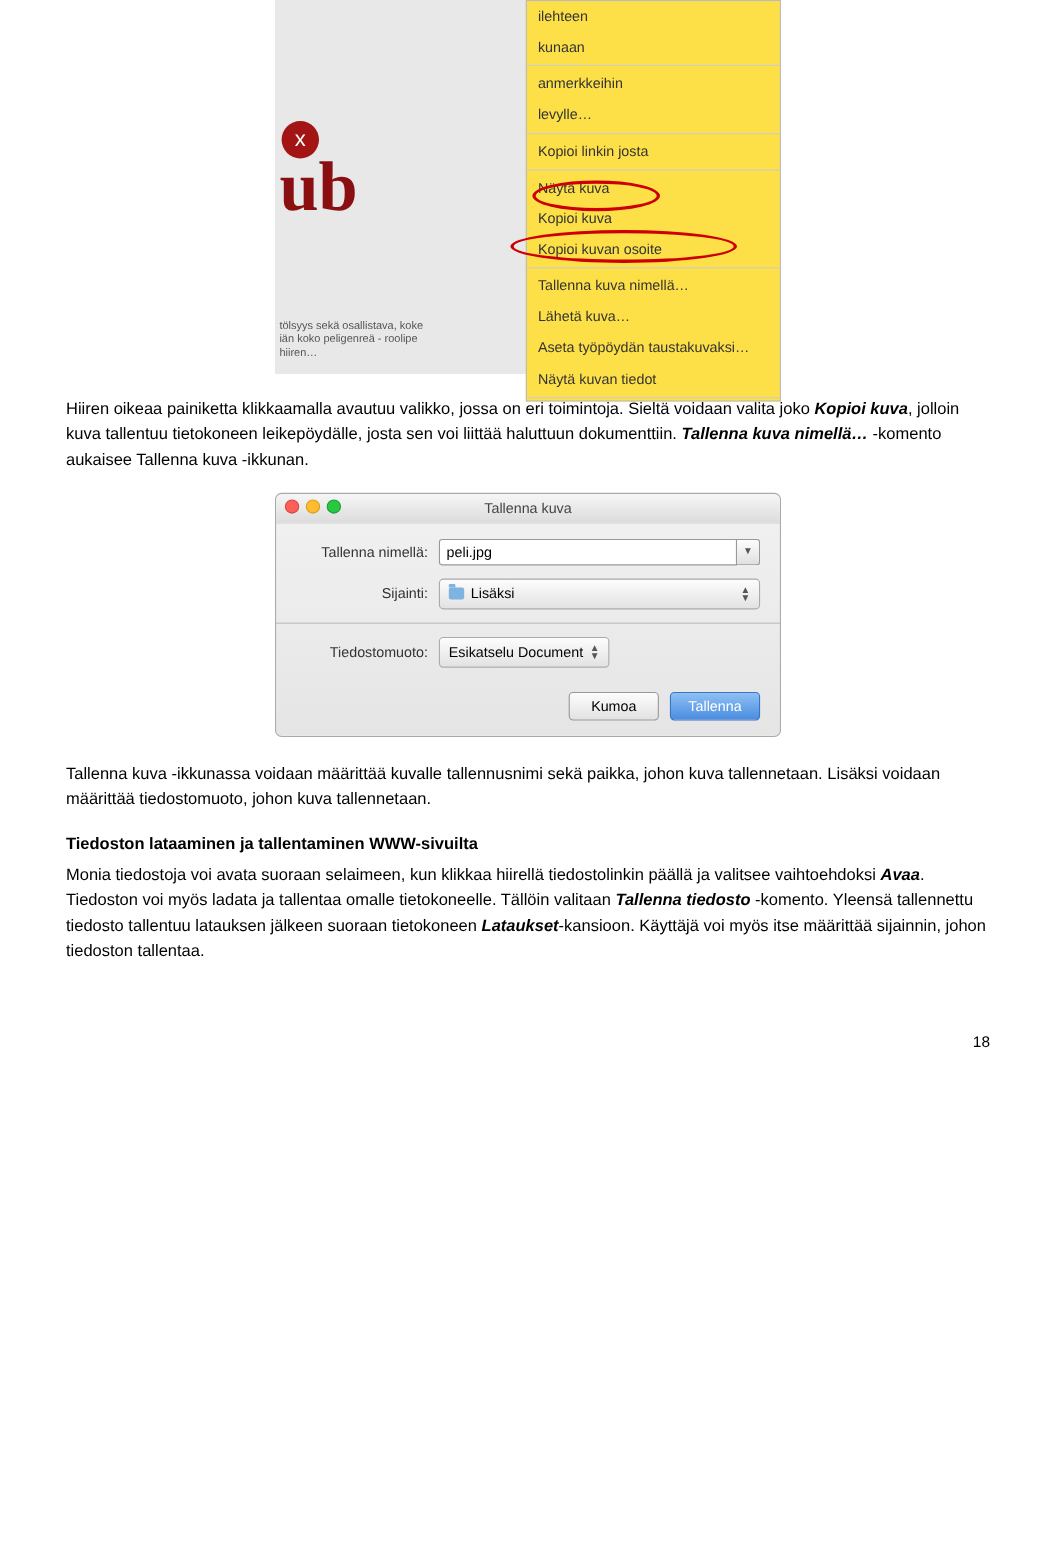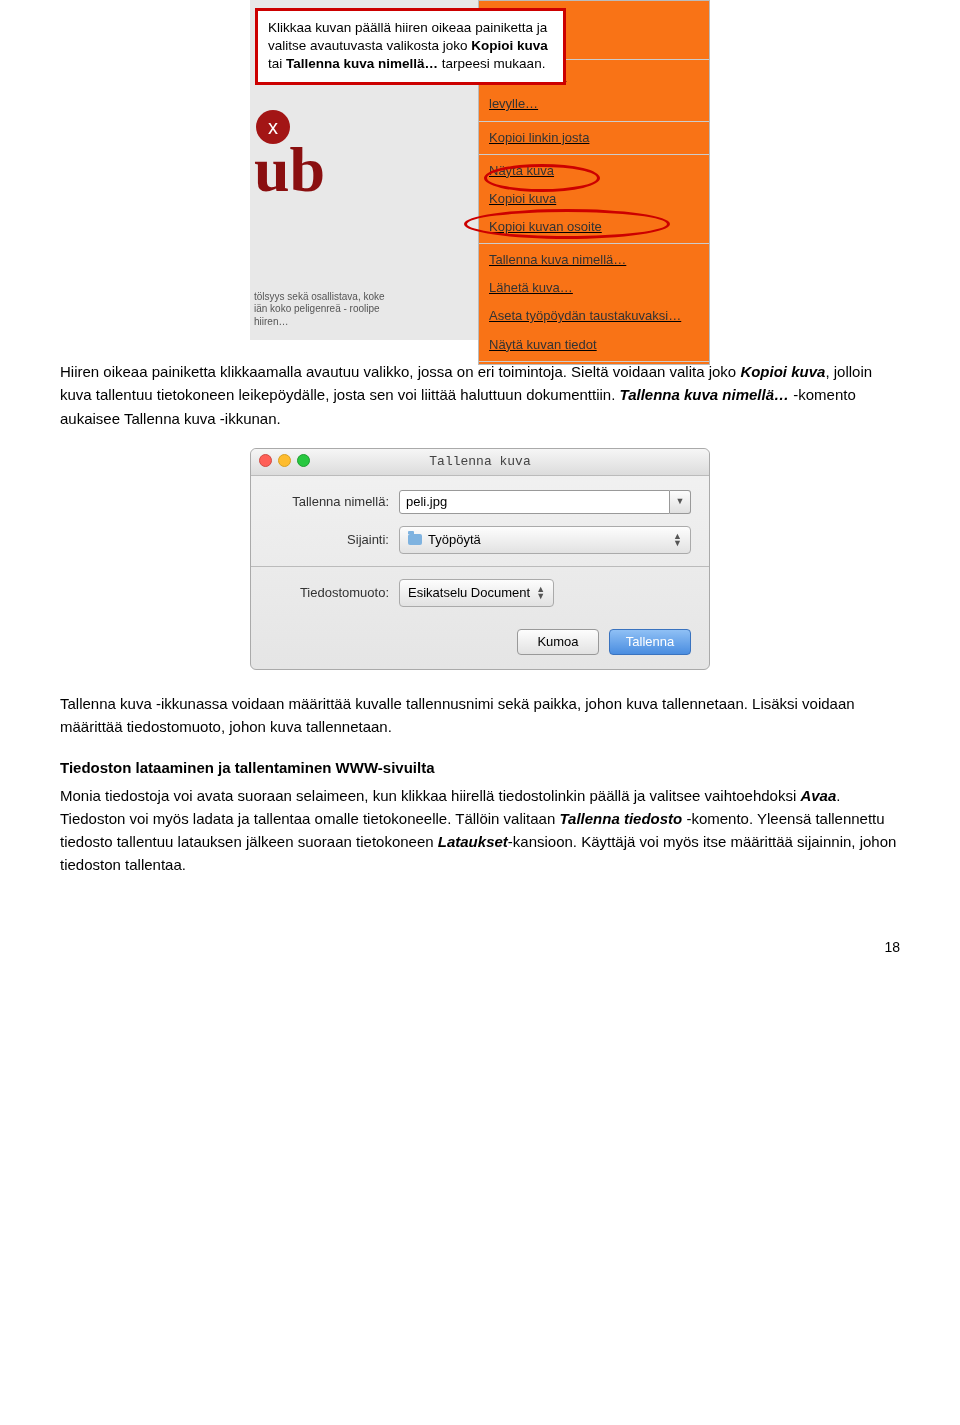--- a/index.html
+++ b/index.html
@@ -18,25 +18,24 @@
   .fig1 {
     width: 460px;
     margin: 0 auto 20px auto;
     position: relative;
   }
   .menu-box {
     position: absolute;
     right: 0;
     top: 0;
     width: 230px;
-    background: #f97316;
+    background: #fde047;
     border: 1px solid #bbb;
     font-size: 13px;
     z-index: 1;
-    text-decoration: underline;
   }
   .menu-box .mi {
     padding: 4px 10px;
     color: #333;
     white-space: nowrap;
     overflow: hidden;
   }
   .menu-box .sep {
     border-top: 1px solid #ccc;
     margin: 2px 0;
@@ -88,21 +87,20 @@
     font-size: 13px;
   }
   .dlg-title {
     background: linear-gradient(#f6f6f6,#dcdcdc);
     border-bottom: 1px solid #bbb;
     padding: 3px 8px;
     border-radius: 6px 6px 0 0;
     position: relative;
     text-align: center;
     color: #444;
-    font-family: Liberation Mono, monospace;
   }
   .traffic { position:absolute; left:8px; top:5px; display:flex; gap:6px; }
   .traffic span { width:11px; height:11px; border-radius:50%; display:inline-block; }
   .tr-red{background:#ff5f57;border:1px solid #d04b42;}
   .tr-yel{background:#febc2e;border:1px solid #d8a022;}
   .tr-grn{background:#28c840;border:1px solid #1f9e31;}
   .dlg-body { padding: 14px 18px 10px 18px; }
   .row { display:flex; align-items:center; margin-bottom:12px; gap:10px; }
   .row label { width:120px; text-align:right; color:#333; }
   .txtfield {
@@ -176,23 +174,20 @@
         <div class="mi">Tallenna kuva nimellä…</div>
         <div class="mi">Lähetä kuva…</div>
         <div class="mi">Aseta työpöydän taustakuvaksi…</div>
         <div class="mi">Näytä kuvan tiedot</div>
         <div class="sep"></div>
       </div>
 
       <div class="ellipse-red ell1"></div>
       <div class="ellipse-red ell2"></div>
 
-      <div class="callout">
-        <span>Klikkaa kuvan päällä hiiren oikeaa painiketta ja valitse avautuvasta valikosta joko </span><span class="b">Kopioi kuva</span><span> tai </span><span class="b">Tallenna kuva nimellä…</span><span> tarpeesi mukaan.</span>
-      </div>
     </div>
   </div>
 
   <p class="para">
     <span>Hiiren oikeaa painiketta klikkaamalla avautuu valikko, jossa on eri toimintoja. Sieltä voidaan valita joko </span><span class="bi">Kopioi kuva</span><span>, jolloin kuva tallentuu tietokoneen leikepöydälle, josta sen voi liittää haluttuun dokumenttiin. </span><span class="bi">Tallenna kuva nimellä…</span><span> -komento aukaisee Tallenna kuva -ikkunan.</span>
   </p>
 
   <div class="fig2">
     <div class="dlg">
       <div class="dlg-title">
@@ -208,21 +203,21 @@
           <label>Tallenna nimellä:</label>
           <div class="txtfield">
             <input type="text" value="peli.jpg" style="">
             <div class="arrow-btn">▼</div>
           </div>
         </div>
         <div class="row">
           <label>Sijainti:</label>
           <div class="select" style="flex:1">
             <span class="folder-icon"></span>
-            <span>Työpöytä</span>
+            <span>Lisäksi</span>
             <span class="arrows">▲<br>▼</span>
           </div>
         </div>
         <div class="divider"></div>
         <div class="row">
           <label>Tiedostomuoto:</label>
           <div class="select">
             <span>Esikatselu Document</span>
             <span class="arrows">▲<br>▼</span>
           </div>

